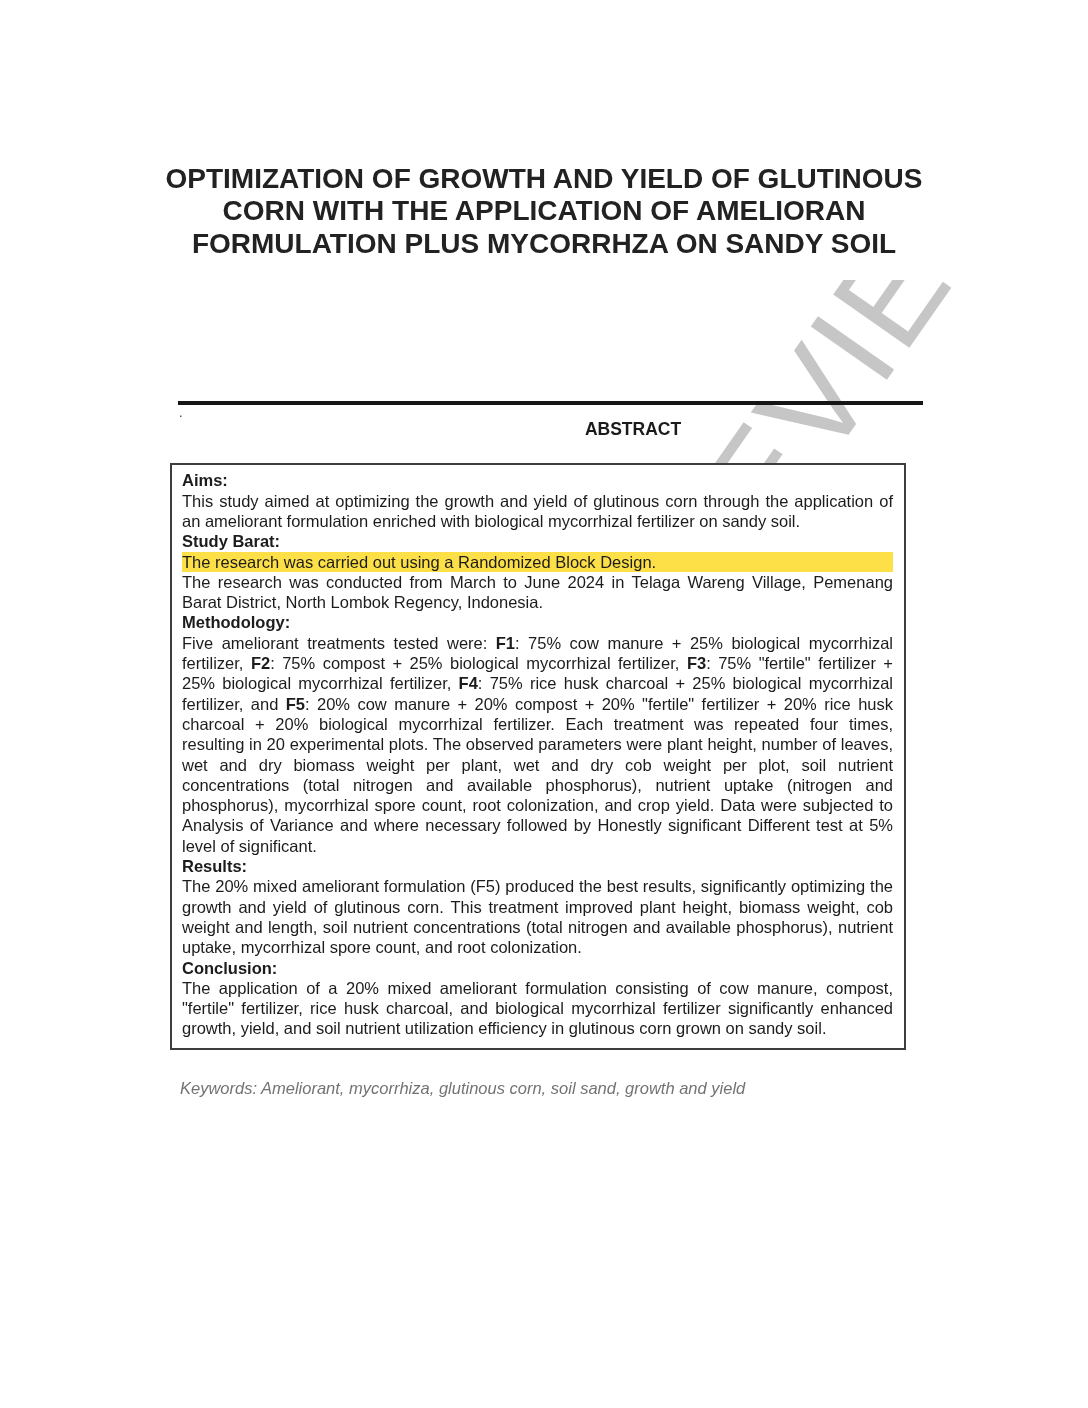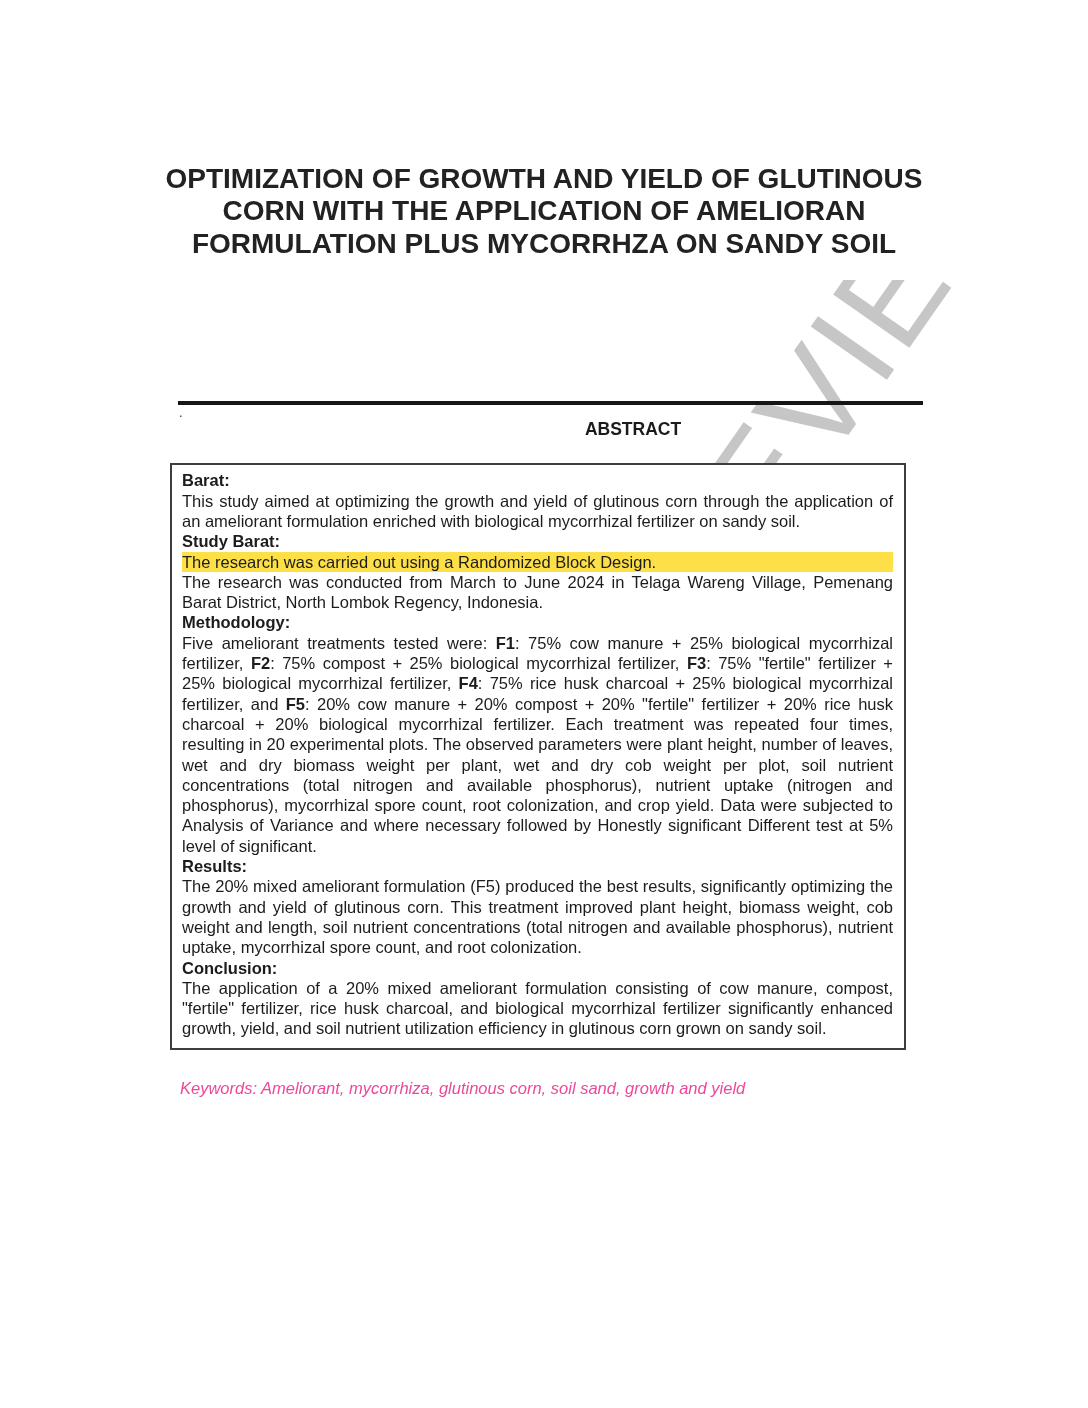--- a/index.html
+++ b/index.html
@@ -89,21 +89,21 @@
   .sec-text { text-align: justify; }
   .sec-text.highlight { background: #fde047; }
   .sec-text b { font-weight: bold; }
 
   .keywords {
     position: relative;
     z-index: 2;
     margin: 29px 0 0 180px;
     font-size: 16.5px;
     font-style: italic;
-    color: #ec4899;
+    color: #737373;
   }
 </style>
 </head>
 <body>
 
 <div class="page">
 
   <div class="watermark-band">
     <div class="watermark-text">REVIEW</div>
   </div>
@@ -112,21 +112,21 @@
 
   <div class="rule"></div>
 
   <div class="stray-period">.</div>
 
   <div class="abstract-heading">ABSTRACT</div>
 
   <div class="abstract-box">
 
     <div class="sec">
-      <div class="sec-label">Barat:</div>
+      <div class="sec-label">Aims:</div>
       <div class="sec-text">This study aimed at optimizing the growth and yield of glutinous corn through the application of an ameliorant formulation enriched with biological mycorrhizal fertilizer on sandy soil.</div>
     </div>
 
     <div class="sec">
       <div class="sec-label">Study Barat:</div>
       <div class="sec-text highlight">The research was carried out using a Randomized Block Design.</div>
     </div>
 
     <div class="sec">
       <div class="sec-text">The research was conducted from March to June 2024 in Telaga Wareng Village, Pemenang Barat District, North Lombok Regency, Indonesia.</div>

